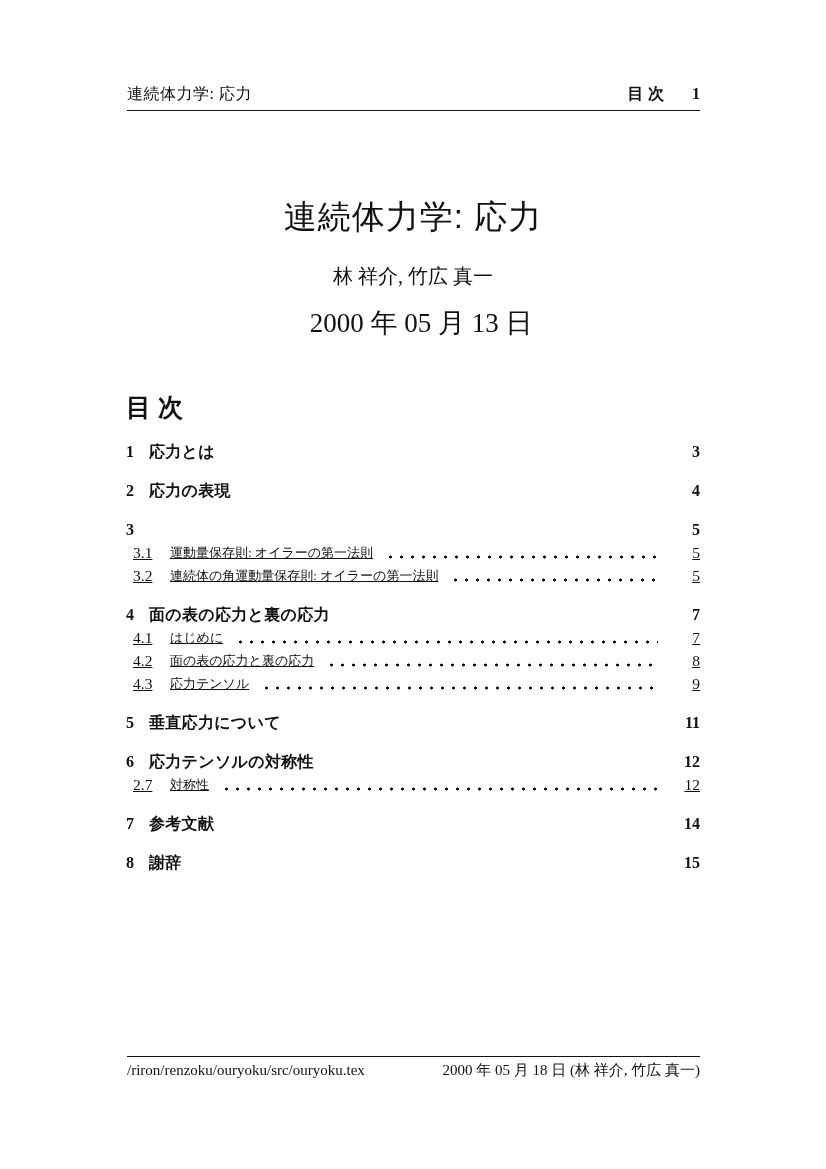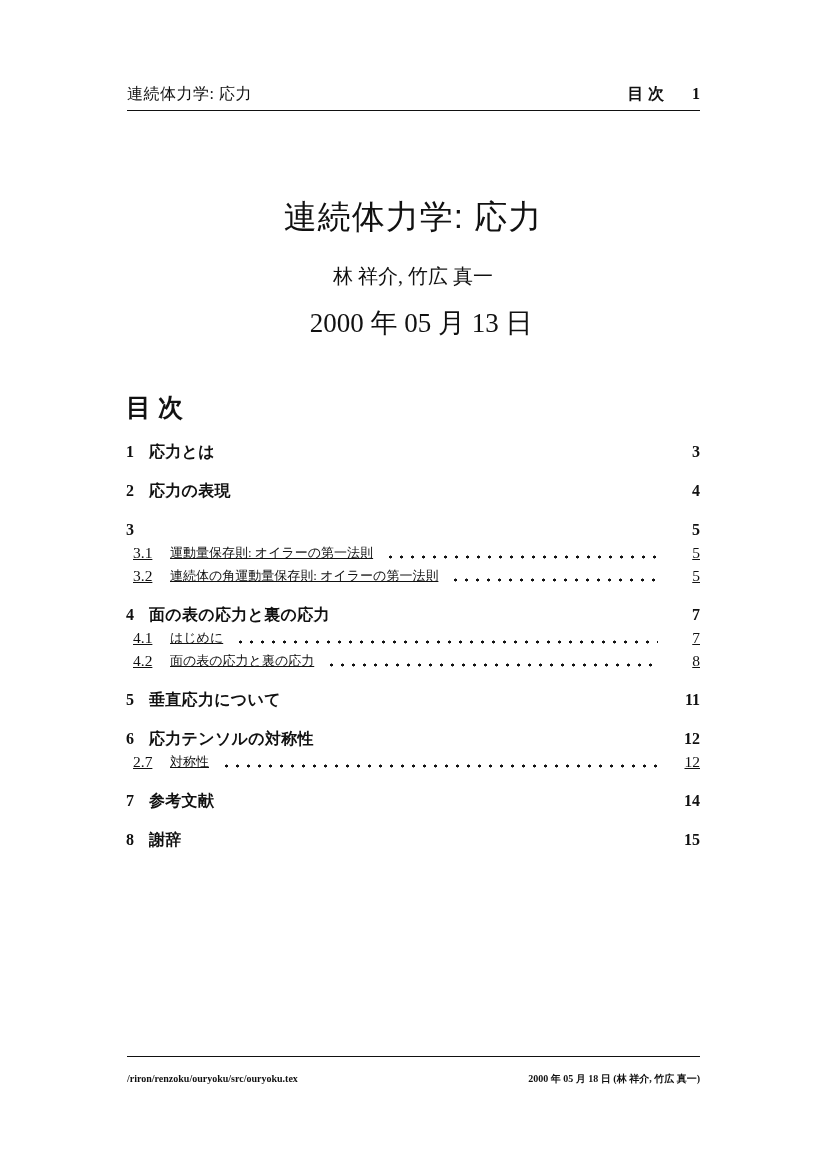--- a/index.html
+++ b/index.html
@@ -132,27 +132,26 @@
   .toc-row.l1 .pg { font-weight: bold; }
   .toc-row.l2 .pg { font-size: 15.5px; }
 
   
   .page-footer {
     position: absolute;
     left: 127px;
     right: 126px;
     top: 1056px;
     border-top: 1px solid #111;
-    padding-top: 12px;
+    padding-top: 4px;
     display: flex;
     justify-content: space-between;
     align-items: baseline;
-    font-size: 10px;
+    font-size: 15px;
     line-height: 19px;
-    font-weight: bold;
   }
 </style>
 </head>
 <body>
 
 <div class="page-header">
   <span class="hdr-left">連続体力学: 応力</span>
   <span class="hdr-right">
     <span class="hdr-mark">目 次</span>
     <span class="hdr-page">1</span>
@@ -208,20 +207,26 @@
         <span class="ttl">はじめに</span>
         <div class="leader"></div>
         <span class="pg">7</span>
       </div>
       <div class="toc-row l2">
         <span class="num">4.2</span>
         <span class="ttl">面の表の応力と裏の応力</span>
         <div class="leader"></div>
         <span class="pg">8</span>
       </div>
+      <div class="toc-row l2">
+        <span class="num">4.3</span>
+        <span class="ttl">応力テンソル</span>
+        <div class="leader"></div>
+        <span class="pg">9</span>
+      </div>
       <div class="toc-row l1">
         <span class="num">5</span>
         <span class="ttl">垂直応力について</span>
         <div class="leader"></div>
         <span class="pg">11</span>
       </div>
       <div class="toc-row l1">
         <span class="num">6</span>
         <span class="ttl">応力テンソルの対称性</span>
         <div class="leader"></div>

